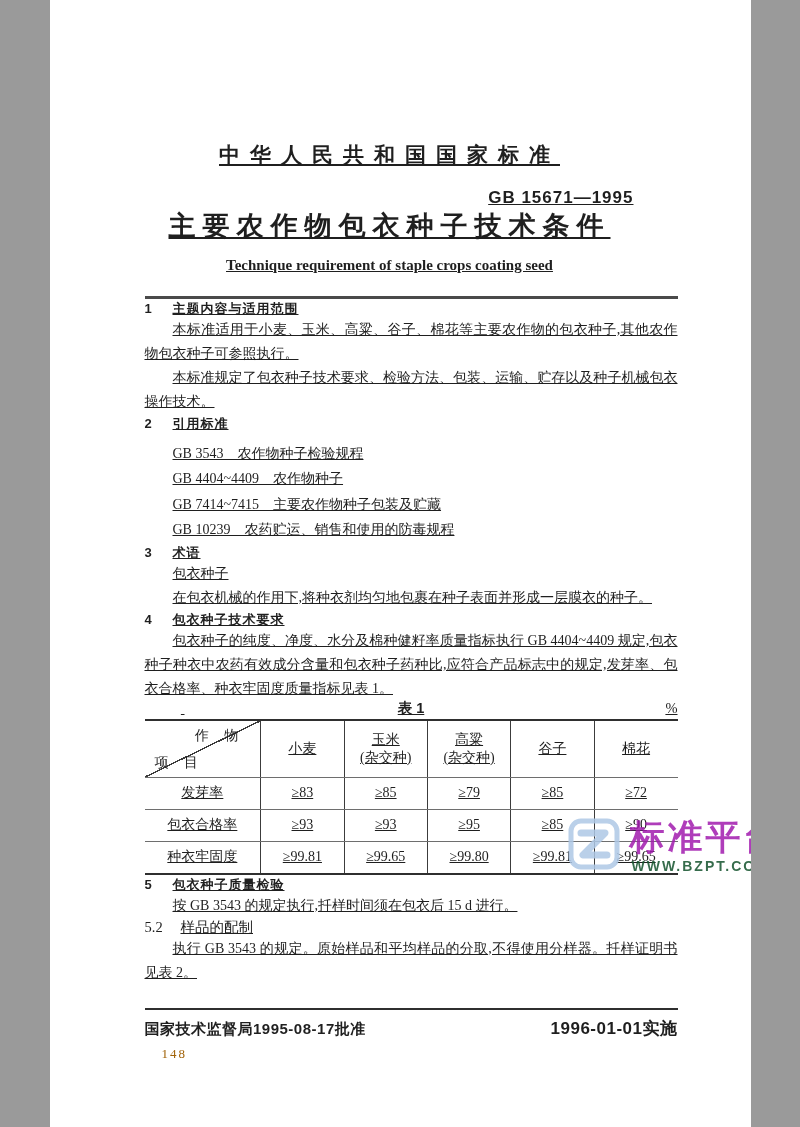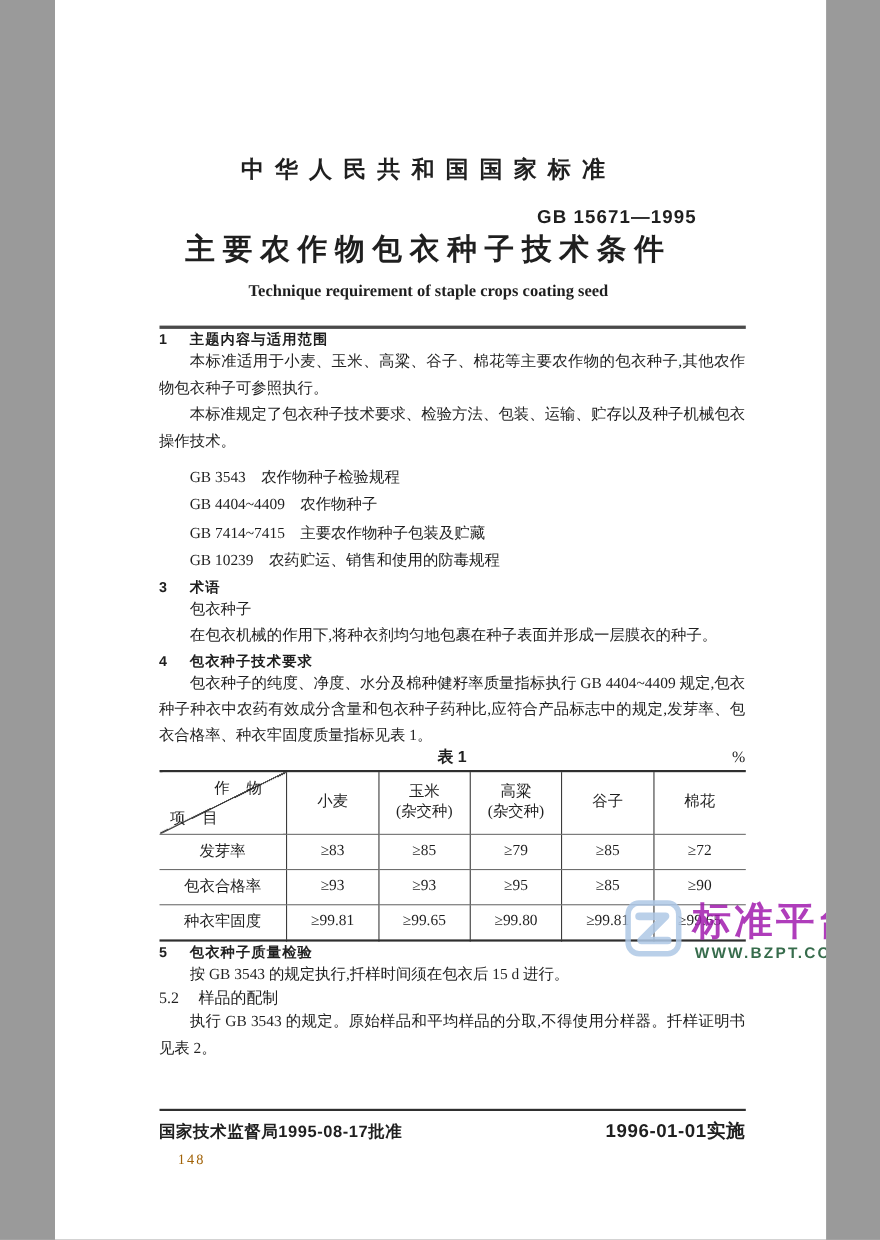--- a/index.html
+++ b/index.html
@@ -1,20 +1,20 @@
 <!DOCTYPE html>
 <html><head>
 <meta charset="utf-8">
 <style>
   html,body { margin:0; padding:0; background:#9a9a9a; }
   .page {
     position:relative; width:701px; height:1127px; margin:0 auto;
     background:#ffffff; overflow:hidden; box-sizing:border-box;
     padding:0 73px 0 95px;
-    font-family:"Liberation Serif", serif; color:#1f1f1f;
+    font-family:"Liberation Serif", serif; color:#1f1f1f;text-decoration:underline;
   }
   
   .header-center { width:490px; text-align:center; }
   .std-type {
     padding-top:142px; font-family:"Liberation Sans",sans-serif;
     font-weight:bold; font-size:21px; line-height:26px; letter-spacing:10px;
     white-space:nowrap;
   }
   .std-code {
     margin-top:20px; text-align:right; padding-right:44px;
@@ -121,20 +121,23 @@
     <div class="title-en">Technique requirement of staple crops coating seed</div>
   </div>
   <div class="head-rule"></div>
 
   <h2 class="sec mt28">
     <span class="no">1</span><span>主题内容与适用范围</span>
   </h2>
   <p class="body indent">本标准适用于小麦、玉米、高粱、谷子、棉花等主要农作物的包衣种子,其他农作物包衣种子可参照执行。</p>
   <p class="body indent mt11">本标准规定了包衣种子技术要求、检验方法、包装、运输、贮存以及种子机械包衣操作技术。</p>
 
+  <h2 class="sec mt2">
+    <span class="no">2</span><span>引用标准</span>
+  </h2>
   <ul class="refs">
     <li>GB 3543　农作物种子检验规程</li>
     <li>GB 4404~4409　农作物种子</li>
     <li>GB 7414~7415　主要农作物种子包装及贮藏</li>
     <li>GB 10239　农药贮运、销售和使用的防毒规程</li>
   </ul>
 
   <h2 class="sec mt3">
     <span class="no">3</span><span>术语</span>
   </h2>

